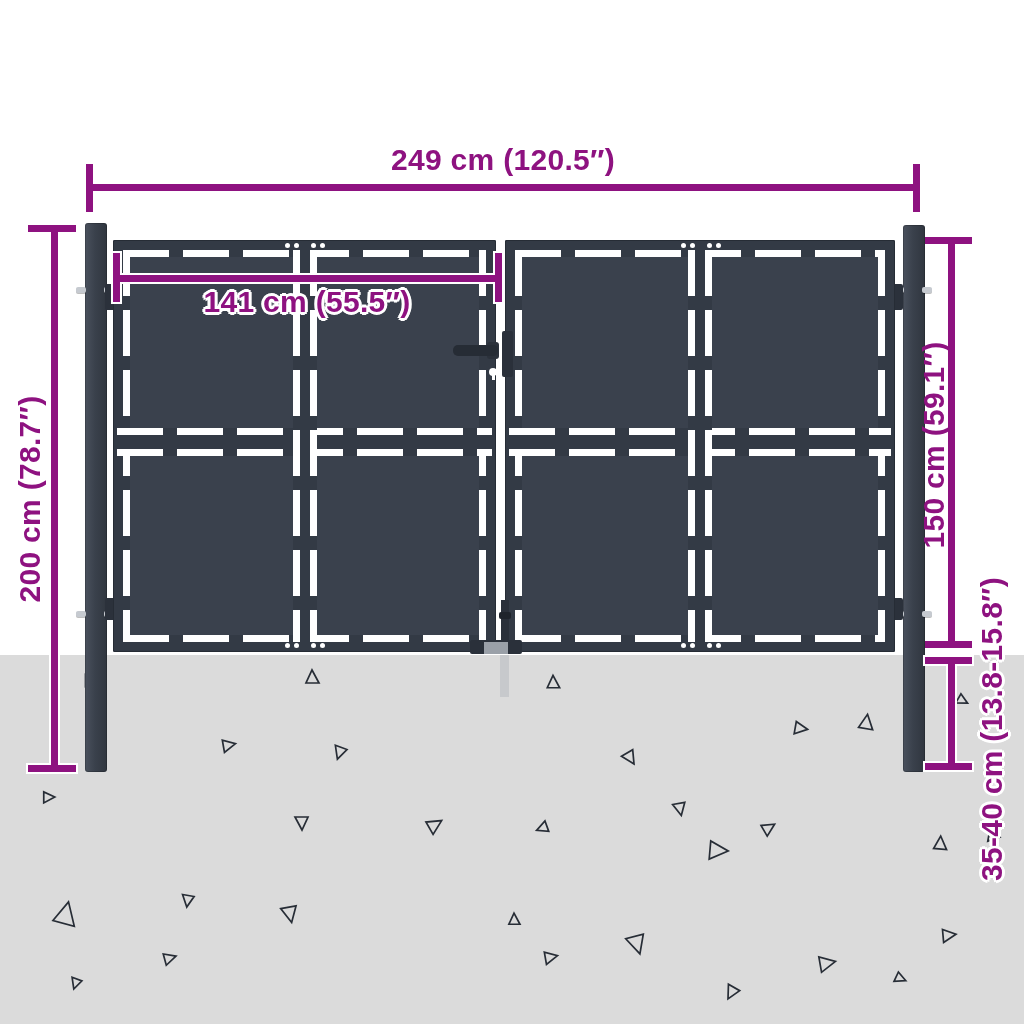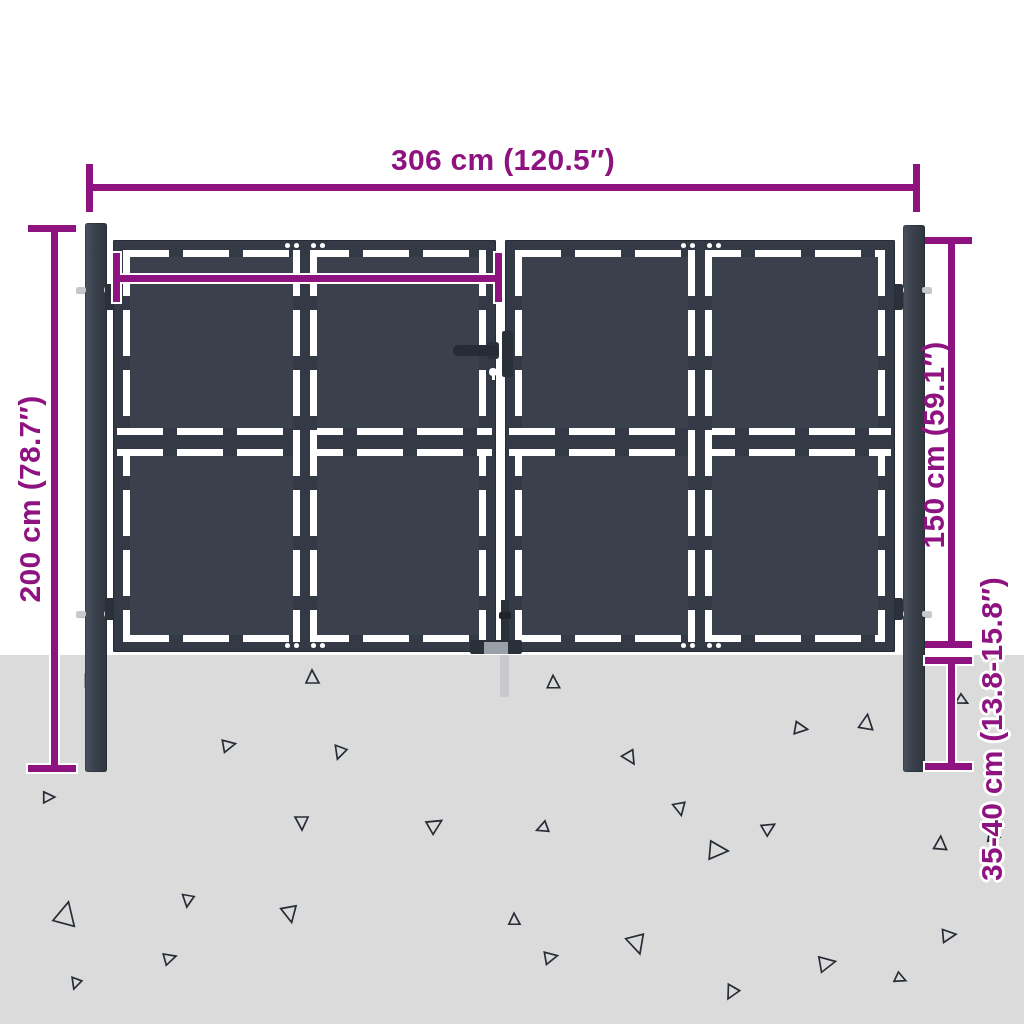--- a/index.html
+++ b/index.html
@@ -170,28 +170,29 @@
   <div class="rod-under"></div>
   <div class="droprod"></div>
   <div class="rod-collar"></div>
   <div class="rod-bracket"></div>
   <div class="rod-bracket-inner"></div>
 
   <div>
     <div class="dim" style="left:88px;top:184px;width:830px;height:7px"></div>
     <div class="dim" style="left:86px;top:164px;width:7px;height:48px"></div>
     <div class="dim" style="left:913px;top:164px;width:7px;height:48px"></div>
-    <div class="dim-label" style="left:103px;top:143px;width:800px">306 cm (120.5″)</div>
+    <div class="dim-label" style="left:103px;top:143px;width:800px">249 cm (120.5″)</div>
   </div>
 
   <div class="dim-group">
     <div class="dim" style="left:115px;top:275px;width:385px;height:7px"></div>
     <div class="dim" style="left:113px;top:253px;width:7px;height:49px"></div>
     <div class="dim" style="left:495px;top:253px;width:7px;height:49px"></div>
   </div>
+  <div class="dim-label halo-text" style="left:107px;top:285px;width:400px">141 cm (55.5″)</div>
 
   <div class="dim-group">
     <div class="dim" style="left:51px;top:228px;width:7px;height:541px"></div>
     <div class="dim" style="left:28px;top:225px;width:48px;height:7px"></div>
     <div class="dim" style="left:28px;top:765px;width:48px;height:7px"></div>
   </div>
   <div class="dim-label rot" style="left:-170px;top:482px;width:400px">200 cm (78.7″)</div>
 
   <div>
     <div class="dim" style="left:948px;top:240px;width:7px;height:405px"></div>

